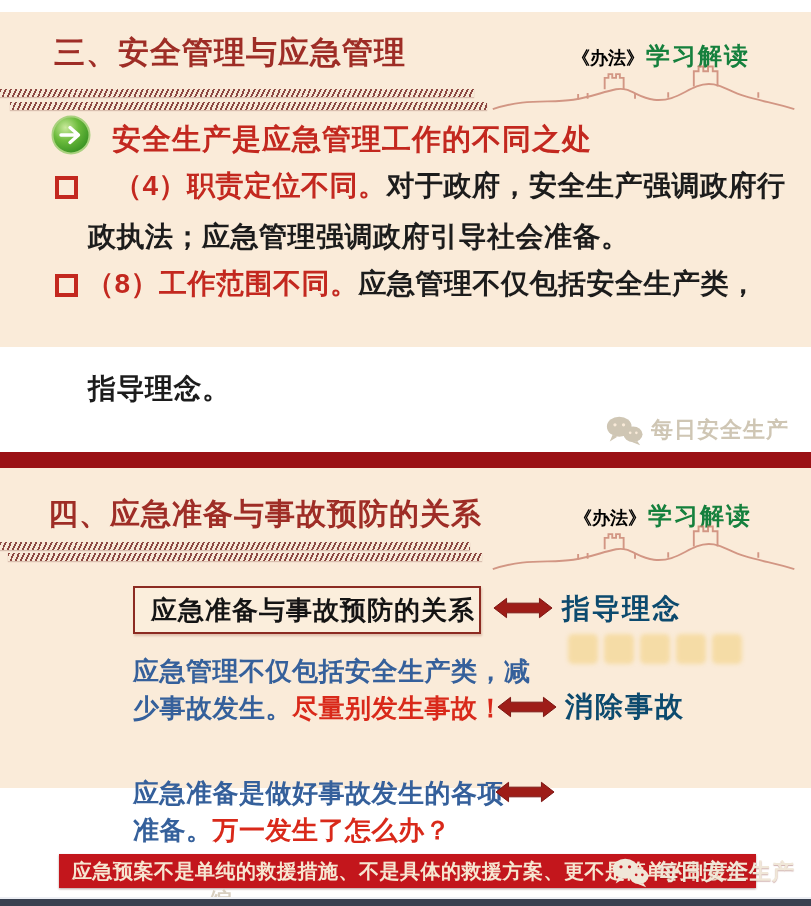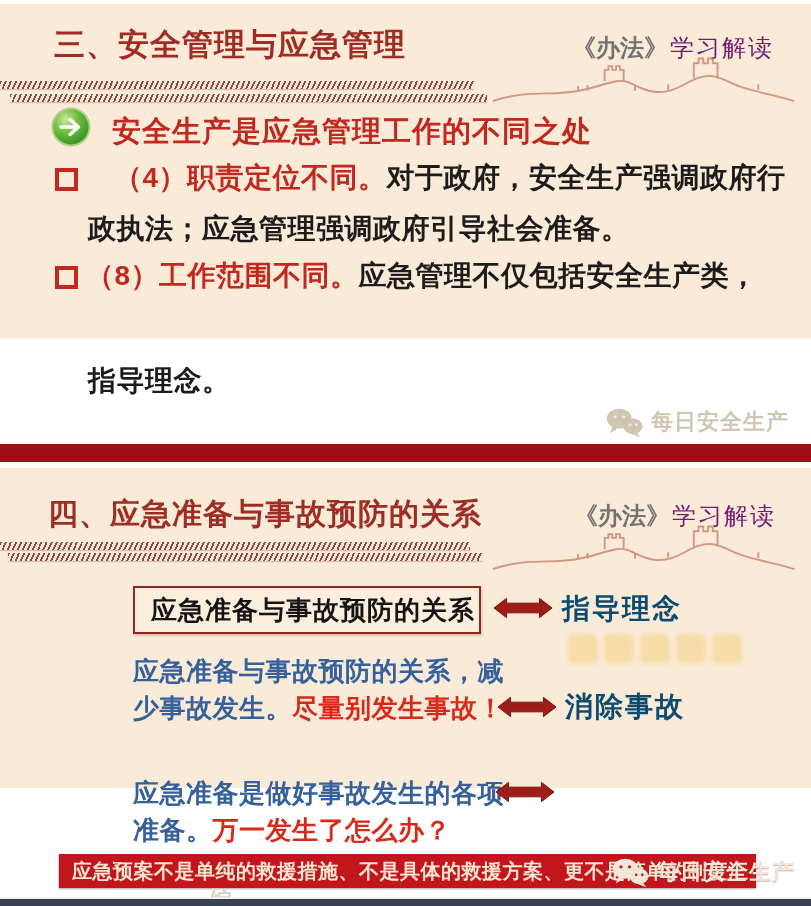--- a/index.html
+++ b/index.html
@@ -1,28 +1,28 @@
 <!DOCTYPE html>
 <html><head>
 <meta charset="utf-8">
 <style>
   html,body{margin:0;padding:0;background:#ffffff;}
   #page{
     position:relative;width:811px;height:906px;overflow:hidden;
     font-family:"Liberation Sans", sans-serif;background:#ffffff;
   }
   .slide{position:absolute;left:0;width:811px;background:#FAEBD9;}
-  #slide1{top:4px;height:335px;}
+  #slide1{top:12px;height:335px;}
   #slide2{top:468px;height:320px;}
   .abs{position:absolute;white-space:nowrap;}
 
   .slide-title{font-size:31px;font-weight:bold;color:#9E2D26;letter-spacing:1px;}
   .corner-tag{display:flex;align-items:baseline;gap:2px;}
-  .corner-prefix{font-size:24px;font-weight:bold;color:#737373;}
-  .corner-text{font-size:24px;font-weight:normal;color:#701a75;letter-spacing:2px;}
+  .corner-prefix{font-size:18px;font-weight:bold;color:#000000;}
+  .corner-text{font-size:24px;font-weight:bold;color:#15803d;letter-spacing:2px;}
 
   .stripe{position:absolute;height:8px;
     background:repeating-linear-gradient(115deg, rgba(122,44,40,.85) 0 1.8px, rgba(248,233,215,.95) 1.8px 4.6px);
     box-shadow:0 1px 1px rgba(120,60,50,.25);}
 
   .wall-svg{position:absolute;opacity:.8;}
 
   .green-icon{position:absolute;width:40px;height:40px;}
 
   .section-heading{font-size:29px;font-weight:bold;color:#C3281F;letter-spacing:1px;}
@@ -163,21 +163,21 @@
     <div class="abs arrow-label" style="left:562px;top:122px;">指导理念</div>
 
     <div class="faint-wm">
       <i></i>
         <i></i>
         <i></i>
         <i></i>
         <i></i>
     </div>
 
-    <div class="abs blue-line" style="left:133px;top:186px;">应急准备与事故预防的关系，减</div>
+    <div class="abs blue-line" style="left:133px;top:186px;">应急管理不仅包括安全生产类，减</div>
     <div class="abs blue-line" style="left:133px;top:223px;">
       <span>少事故发生。</span><span class="bright-red">尽量别发生事故！</span>
     </div>
     <svg class="dbl-arrow" style="left:497px;top:227px;" viewBox="0 0 62 24">
       <path d="M14,7 H48 V2 L61,12 L48,22 V17 H14 V22 L1,12 L14,2 Z" fill="#9E1D18" stroke="#7A1512" stroke-width="1"></path>
     </svg>
     <div class="abs arrow-label" style="left:565px;top:220px;">消除事故</div>
 
     <div class="abs blue-line" style="left:133px;top:308px;">应急准备是做好事故发生的各项</div>
     <svg class="dbl-arrow" style="left:495px;top:312px;" viewBox="0 0 62 24">

